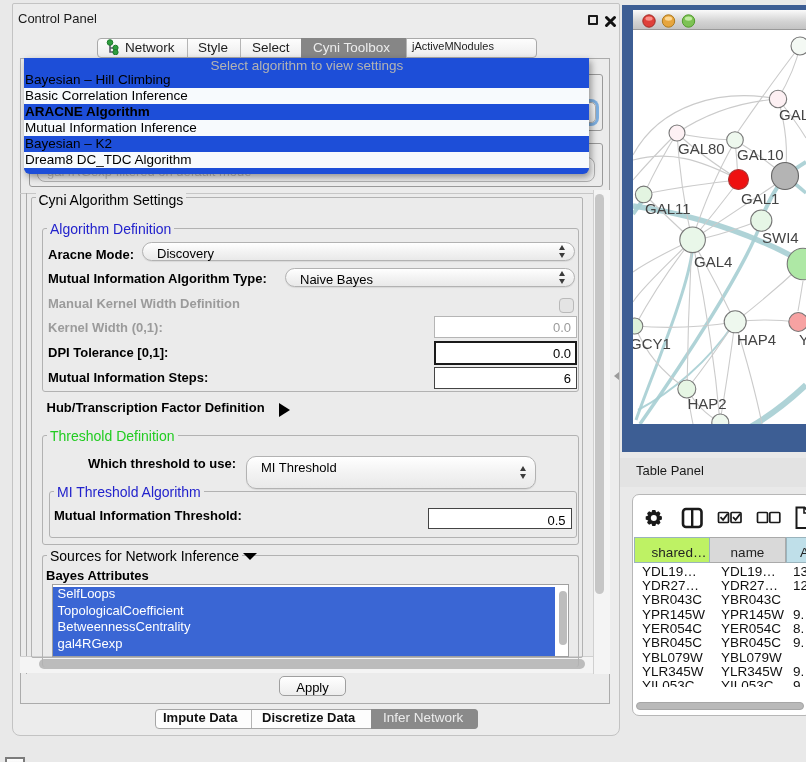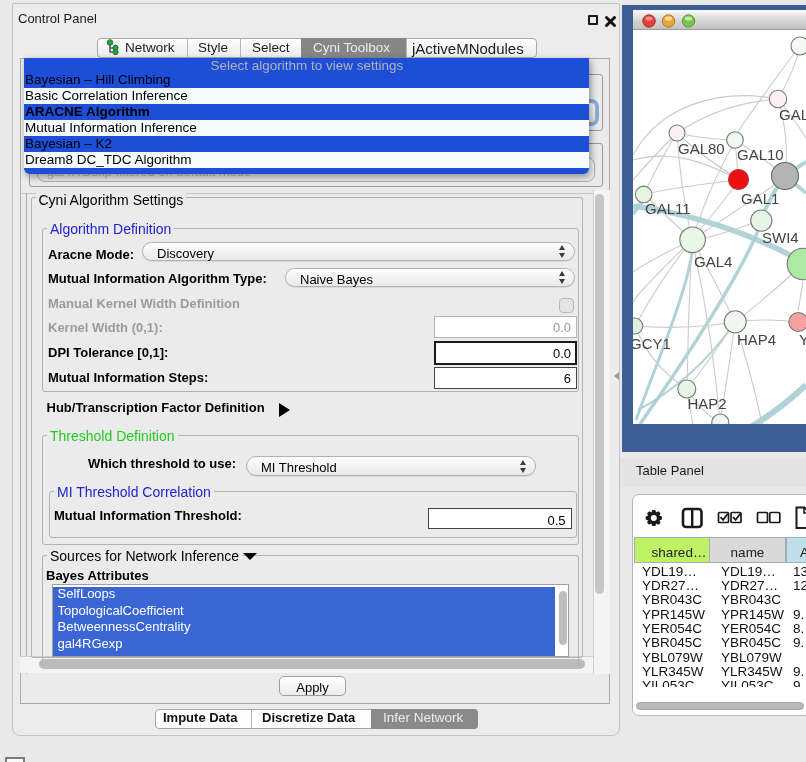--- a/index.html
+++ b/index.html
@@ -42,21 +42,21 @@
   <svg class="abs" style="left:93px; top:35px;" width="14" height="16" viewBox="0 0 14 16">
     <path d="M4 5 L4 13 L8 13 M4 9 L8 9" stroke="#5a5a6a" stroke-width="1.6" fill="none"></path>
     <circle cx="4" cy="3.5" r="2.8" fill="#2f9e3f" stroke="#1c7a2c"></circle>
     <circle cx="9.5" cy="8.8" r="2.6" fill="#2f9e3f" stroke="#1c7a2c"></circle>
     <circle cx="9.5" cy="13.2" r="2.6" fill="#2f9e3f" stroke="#1c7a2c"></circle>
   </svg>
   <div class="abs" style="left:112px; top:36px; font-size:13.5px; color:#1c1c1c;">Network</div>
   <div class="abs" style="left:185px; top:36px; font-size:13.5px; color:#1c1c1c;">Style</div>
   <div class="abs" style="left:239px; top:36px; font-size:13.5px; color:#1c1c1c;">Select</div>
   <div class="abs" style="left:300px; top:36px; font-size:13.5px; color:#ececec;">Cyni Toolbox</div>
-  <div class="abs" style="left:399px; top:36px; font-size:15px; color:#1c1c1c;">jActiveMNodules</div>
+  <div class="abs" style="left:399px; top:36px; font-size:11px; color:#1c1c1c;">jActiveMNodules</div>
 
   <div class="abs" style="left:7px; top:54px; width:590px; height:646px; border:1px solid #ababab; background:#ebebeb;"></div>
 
   <div class="abs" style="left:16px; top:70px; width:574px; height:57px; border:1px solid #999; border-radius:3px;"></div>
   <div class="abs" style="left:551px; top:98px; width:32px; height:21px; border:1px solid #b0b0b0; border-radius:5px;
        background:linear-gradient(#fff,#e9e9e9); box-shadow:0 0 0 3px rgba(90,155,220,0.75);"></div>
   <div class="abs" style="left:16px; top:139px; width:574px; height:44px; border:1px solid #999; border-radius:3px;"></div>
   <div class="abs" style="left:24px; top:153px; width:558px; height:25px; border:1px solid #b0b0b0; border-radius:8px;
        background:linear-gradient(#fff,#e9e9e9);"></div>
 
@@ -101,27 +101,27 @@
   <div class="lbl" style="left:35px; top:365.5px;">Mutual Information Steps:</div>
   <div class="field" style="left:421px; top:363px; width:143px; height:22px; border:1px solid #444; color:#000; padding:3px 5px 0 0;">6</div>
 
   <div class="lbl" style="left:33.5px; top:396px;">Hub/Transcription Factor Definition</div>
   <div class="abs" style="left:266px; top:399px; width:0; height:0; border-top:7px solid transparent; border-bottom:7px solid transparent; border-left:11px solid #000;"></div>
 
   <div class="group" style="left:29px; top:431px; width:537px; height:110px;">
      <span class="gtitle" style="color:#22cc22;">Threshold Definition</span>
   </div>
   <div class="lbl" style="left:75px; top:452px;">Which threshold to use:</div>
-  <div class="combo" style="left:233px; top:452px; width:290px; height:20px;">
+  <div class="combo" style="left:233px; top:452px; width:290px; height:33px;">
      <div class="ctext">MI Threshold</div>
       <div class="arrows"></div>
   </div>
 
   <div class="group" style="left:36px; top:487px; width:528px; height:47px;">
-     <span class="gtitle" style="color:#2222cc;">MI Threshold Correlation</span>
+     <span class="gtitle" style="color:#2222cc;">MI Threshold Algorithm</span>
   </div>
   <div class="lbl" style="left:41px; top:504px;">Mutual Information Threshold:</div>
   <div class="field" style="left:414.5px; top:504px; width:144px; height:21px; border:1px solid #444; color:#000; padding:3.5px 5px 0 0;">0.5</div>
 
   <div class="group" style="left:29px; top:551px; width:537px; height:112px; border-bottom:none;">
      <span class="gtitle">Sources for Network Inference</span>
   </div>
   <div class="abs" style="left:230px; top:548.5px; width:0; height:0; border-left:7px solid transparent; border-right:7px solid transparent; border-top:7.5px solid #000;"></div>
   <div class="lbl" style="left:33px; top:563.5px;">Bayes Attributes</div>
 

